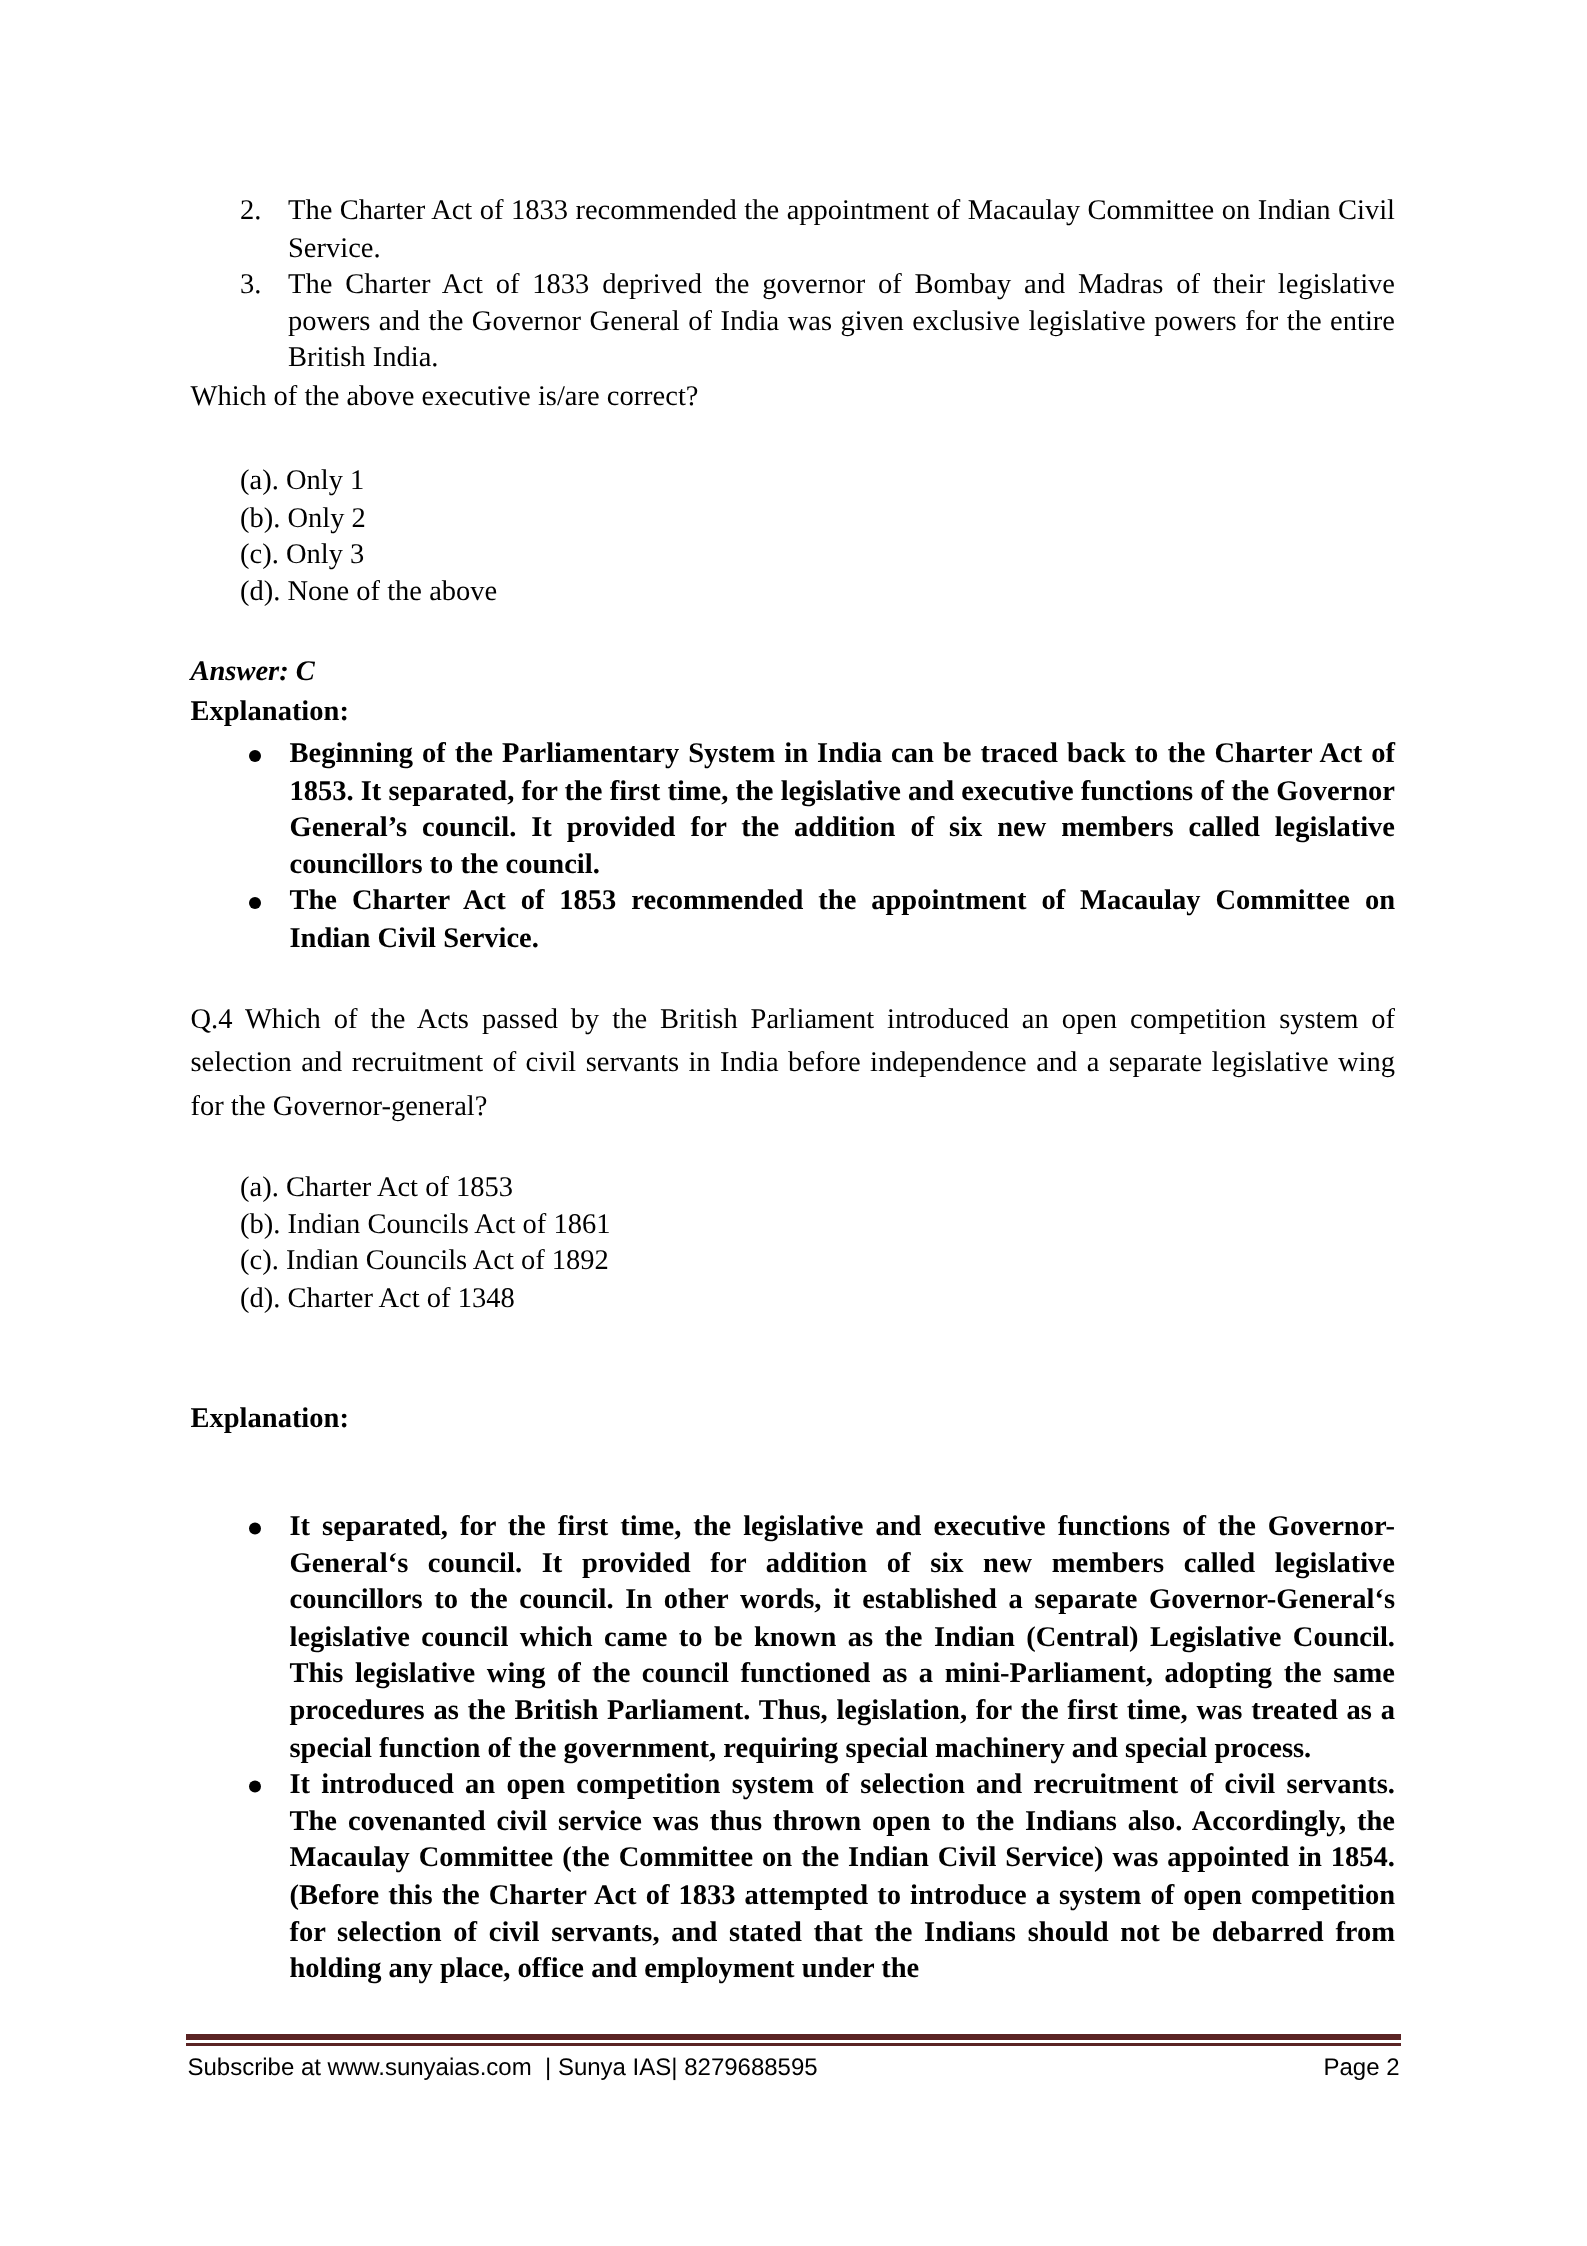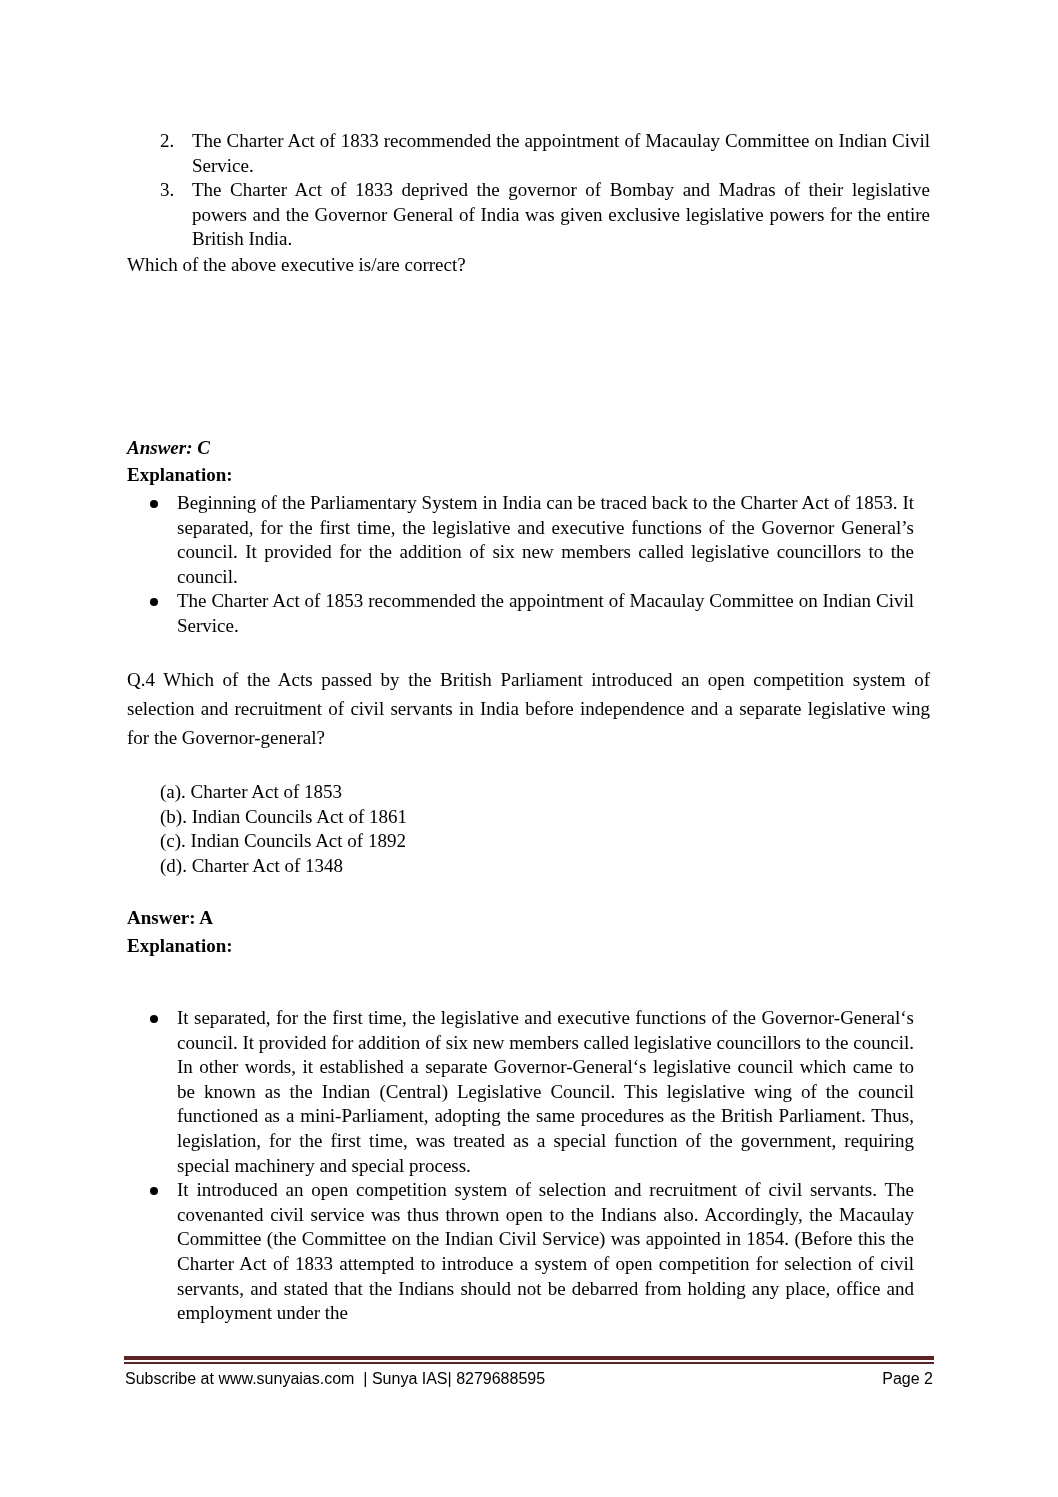--- a/index.html
+++ b/index.html
@@ -7,21 +7,21 @@
          font-family: "Liberation Serif", serif; color: #000; }
   .page { position: absolute; left: 0; top: 0; width: 1058px; height: 1497px; }
   .txt { font-size: 19px; line-height: 24.6px; }
   .numlist { position: absolute; left: 160px; width: 770px; }
   .numitem { position: relative; padding-left: 32px; text-align: justify; }
   .numitem .num { position: absolute; left: 0; top: 0; }
   .para { position: absolute; left: 127px; width: 803px; text-align: justify; }
   .opts { position: absolute; left: 160px; }
   .opt { white-space: nowrap; }
   .bold { font-weight: bold; }
-  .bullets { position: absolute; left: 146px; width: 768px; }
+  .bullets { position: absolute; left: 162px; width: 768px; font-weight: bold; }
   .bitem { position: relative; padding-left: 31px; text-align: justify; }
   .bitem .dot { position: absolute; left: 4px; top: 9px; width: 8px; height: 8px;
                 border-radius: 50%; background: #000; }
   .q4 { line-height: 29px; }
   .footer-rule-thick { position: absolute; left: 124px; width: 810px; top: 1356px;
                        height: 4px; background: #5a2424; }
   .footer-rule-thin { position: absolute; left: 124px; width: 810px; top: 1362px;
                       height: 1.5px; background: #5a2424; }
   .footer { position: absolute; left: 125px; width: 808px; top: 1367px; height: 24px;
             font-family: "Liberation Sans", sans-serif; font-size: 16px; line-height: 24px; }
@@ -39,20 +39,26 @@
       <span>The Charter Act of 1833 recommended the appointment of Macaulay Committee on Indian Civil Service.</span>
     </div>
     <div class="numitem">
       <span class="num">3.</span>
       <span>The Charter Act of 1833 deprived the governor of Bombay and Madras of their legislative powers and the Governor General of India was given exclusive legislative powers for the entire British India.</span>
     </div>
   </div>
 
   <div class="para txt" style="top:253px;">Which of the above executive is/are correct?</div>
 
+  <div class="opts txt" style="top:309px;">
+    <div class="opt">(a). Only 1</div>
+    <div class="opt">(b). Only 2</div>
+    <div class="opt">(c). Only 3</div>
+    <div class="opt">(d). None of the above</div>
+  </div>
 
   <div class="para txt bold" style="top:436px;font-style:italic;">Answer: C</div>
   <div class="para txt bold" style="top:463px;">Explanation:</div>
 
   <div class="bullets txt" style="top:491px;">
     <div class="bitem">
       <span class="dot"></span>
       <span>Beginning of the Parliamentary System in India can be traced back to the Charter Act of 1853. It separated, for the first time, the legislative and executive functions of the Governor General’s council. It provided for the addition of six new members called legislative councillors to the council.</span>
     </div>
     <div class="bitem">
@@ -63,21 +69,20 @@
 
   <div class="para txt q4" style="top:665px;">Q.4 Which of the Acts passed by the British Parliament introduced an open competition system of selection and recruitment of civil servants in India before independence and a separate legislative wing for the Governor-general?</div>
 
   <div class="opts txt" style="top:780px;">
     <div class="opt">(a). Charter Act of 1853</div>
     <div class="opt">(b). Indian Councils Act of 1861</div>
     <div class="opt">(c). Indian Councils Act of 1892</div>
     <div class="opt">(d). Charter Act of 1348</div>
   </div>
 
-  <div class="para txt bold" style="top:906px;">Answer: A</div>
   <div class="para txt bold" style="top:934px;">Explanation:</div>
 
   <div class="bullets txt" style="top:990px;margin-top:16px;">
     <div class="bitem">
       <span class="dot"></span>
       <span>It separated, for the first time, the legislative and executive functions of the Governor-General‘s council. It provided for addition of six new members called legislative councillors to the council. In other words, it established a separate Governor-General‘s legislative council which came to be known as the Indian (Central) Legislative Council. This legislative wing of the council functioned as a mini-Parliament, adopting the same procedures as the British Parliament. Thus, legislation, for the first time, was treated as a special function of the government, requiring special machinery and special process.</span>
     </div>
     <div class="bitem">
       <span class="dot"></span>
       <span>It introduced an open competition system of selection and recruitment of civil servants. The covenanted civil service was thus thrown open to the Indians also. Accordingly, the Macaulay Committee (the Committee on the Indian Civil Service) was appointed in 1854. (Before this the Charter Act of 1833 attempted to introduce a system of open competition for selection of civil servants, and stated that the Indians should not be debarred from holding any place, office and employment under the</span>

